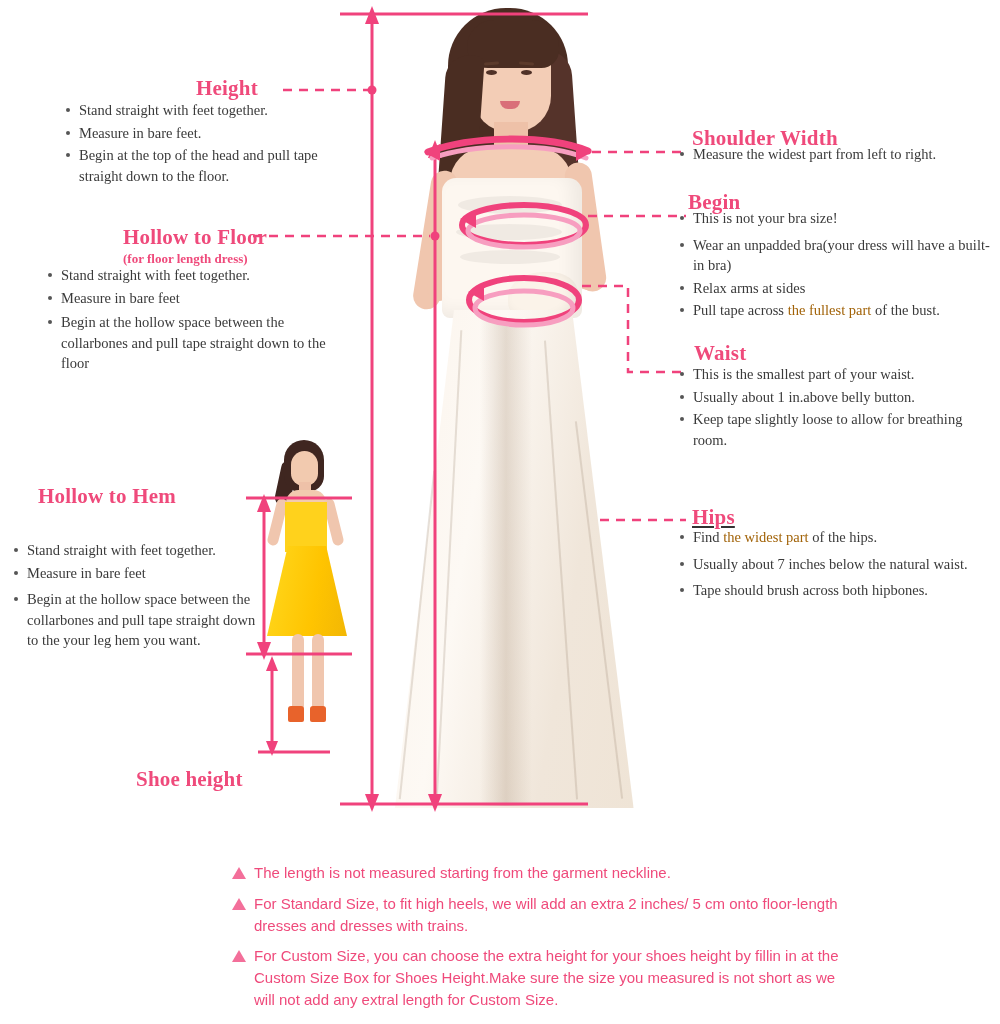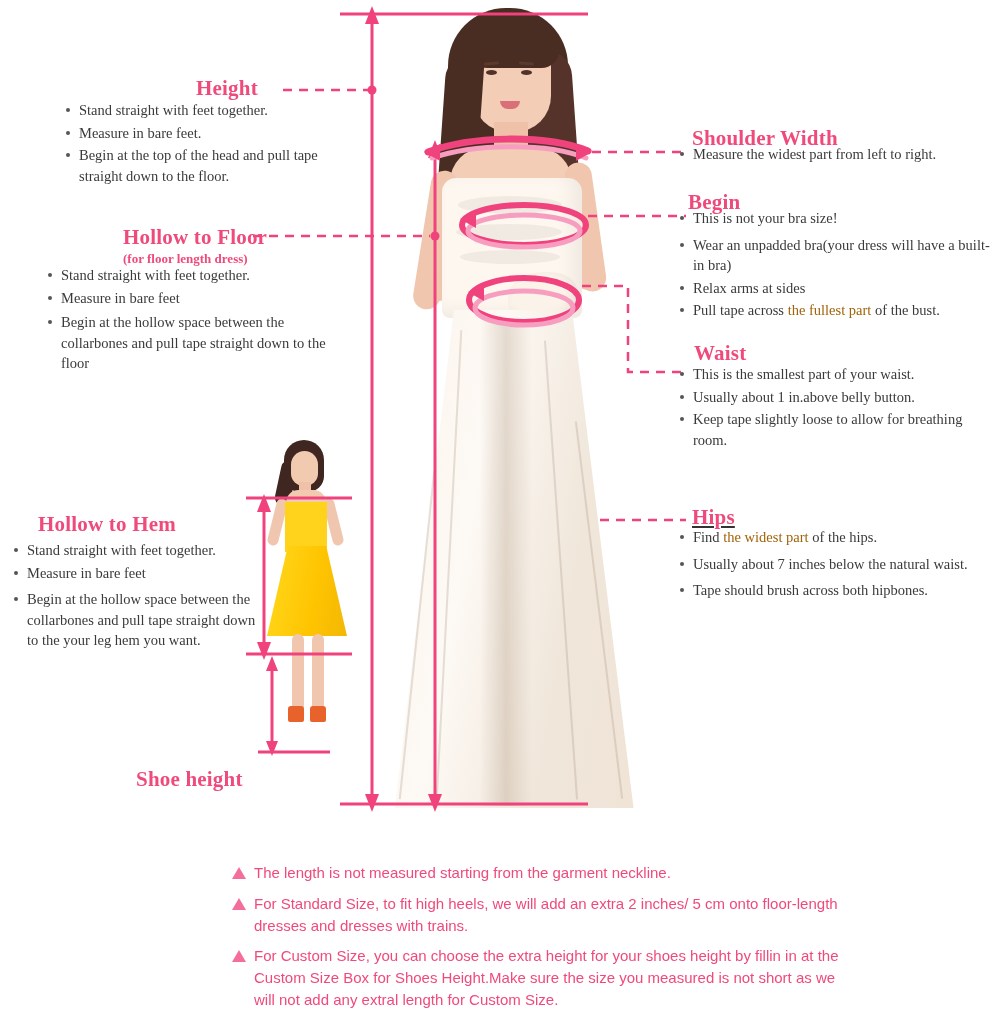--- a/index.html
+++ b/index.html
@@ -420,21 +420,21 @@
   <div class="blk" style="left:80px; top:225px;margin-left:43px;">
     <div class="heading">Hollow to Floor</div>
     <div class="subheading" style="margin-top:1px;">(for floor length dress)</div>
   </div>
   <ul class="bullets blk" style="left:46px; top:265px; width:300px;">
     <li>Stand straight with feet together.</li>
     <li>Measure in bare feet</li>
     <li style="margin-top:4px;">Begin at the hollow space between the collarbones and pull tape straight down to the floor</li>
   </ul>
 
-  <div class="blk" style="left:38px; top:512px;">
+  <div class="blk" style="left:38px; top:484px;">
     <div class="heading">Hollow to Hem</div>
   </div>
   <ul class="bullets blk" style="left:12px; top:540px; width:245px;">
     <li>Stand straight with feet together.</li>
     <li>Measure in bare feet</li>
     <li style="margin-top:6px;">Begin at the hollow space between the collarbones and pull tape straight down to the your leg hem  you want.</li>
   </ul>
 
   <div class="blk" style="left:136px; top:720px;margin-top:47px;">
     <div class="heading">Shoe height</div>

